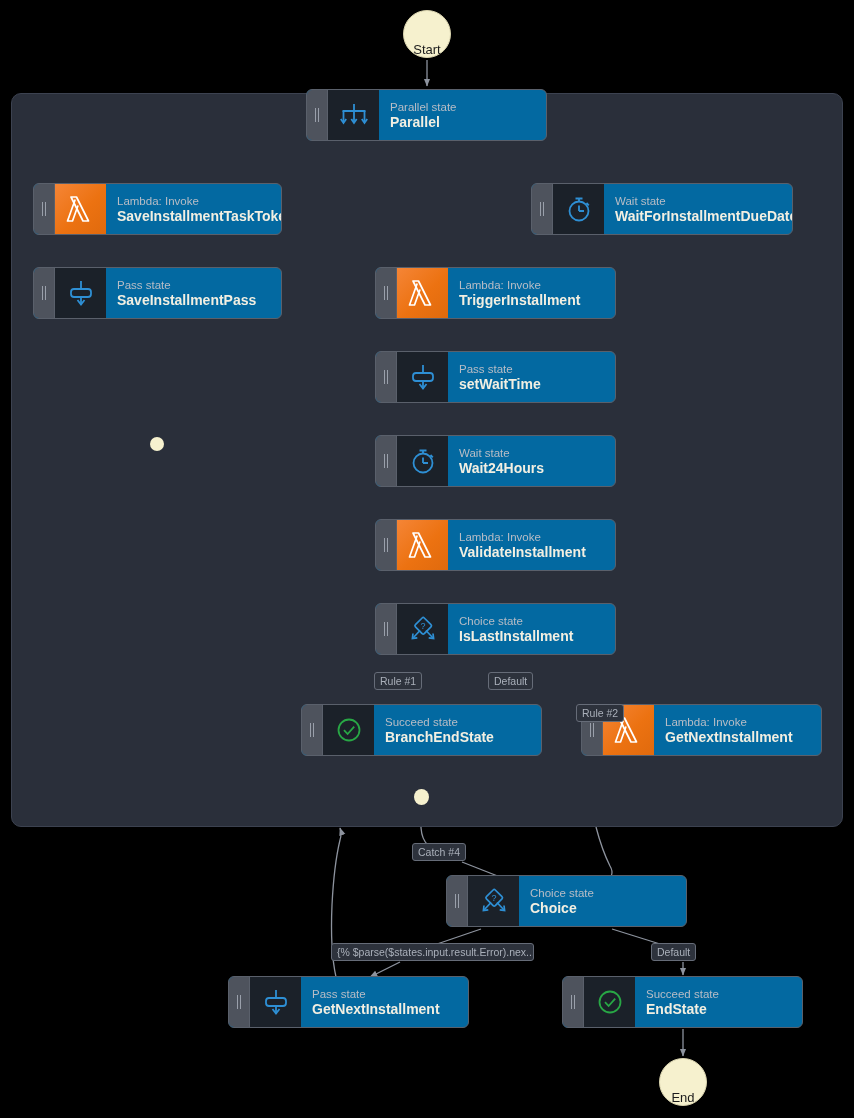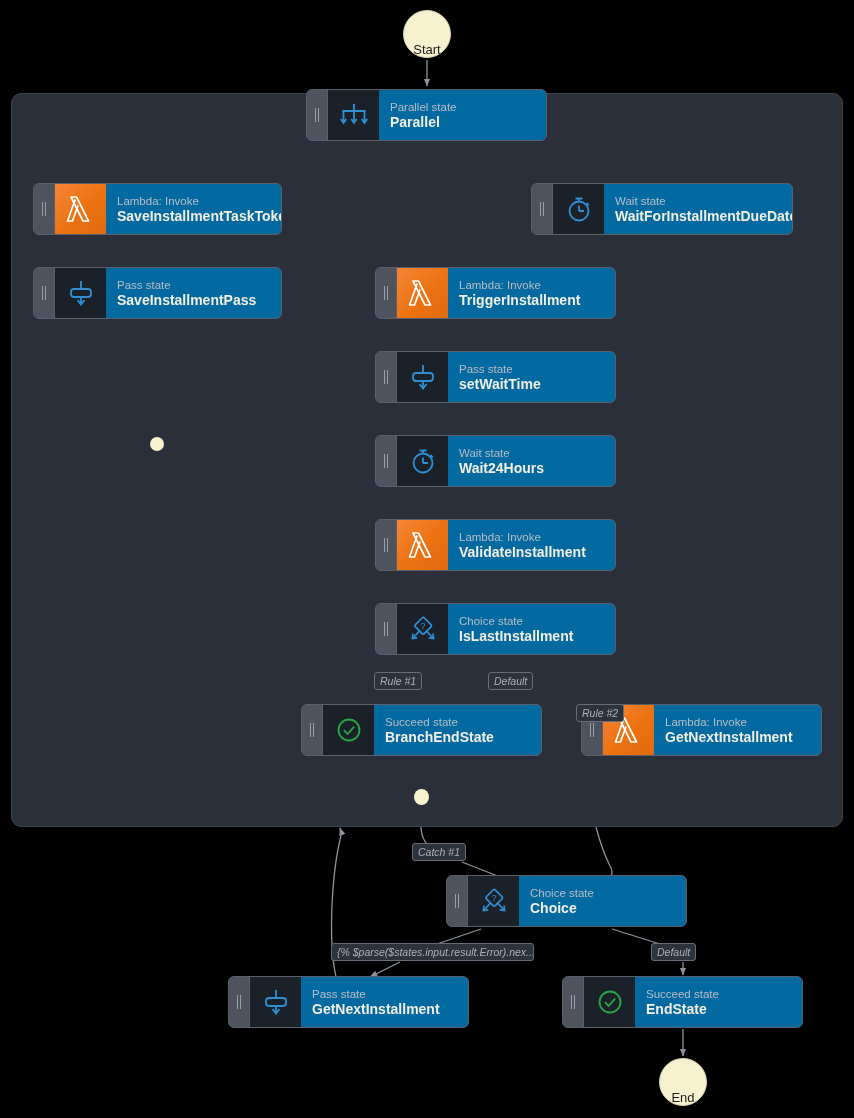--- a/index.html
+++ b/index.html
@@ -119,21 +119,20 @@
     border: 1px solid #666c78;
     border-radius: 3px;
     color: #aab0ba;
     font-size: 10.5px;
     line-height: 12px;
     padding: 2px 5px;
     white-space: nowrap;
     box-sizing: border-box;
     overflow: hidden;
     text-overflow: clip;
-    font-style: italic;
   }
 </style>
 </head>
 <body>
 
 <div id="canvas">
 
   <svg id="edges" viewBox="0 0 854 1118">
     <defs>
       <marker id="arrow" markerWidth="9" markerHeight="9" refX="7.4" refY="3.2" orient="auto" markerUnits="userSpaceOnUse">
@@ -466,19 +465,19 @@
       <span class="title">EndState</span>
     </span>
   </div>
 
   <div class="edge-label" style="left:374px; top:672px;">Rule #1</div>
 
   <div class="edge-label" style="left:488px; top:672px;">Default</div>
 
   <div class="edge-label" style="left:576px; top:672px;margin-top:32px;">Rule #2</div>
 
-  <div class="edge-label" style="left:412px; top:843px;">Catch #1</div>
+  <div class="edge-label" style="left:412px; top:843px;">Catch #4</div>
 
   <div class="edge-label" style="left:331px; top:943px; width:203px;">{% $parse($states.input.result.Error).nex...</div>
 
   <div class="edge-label" style="left:651px; top:943px;">Default</div>
 
 </div>
 
 </body></html>

